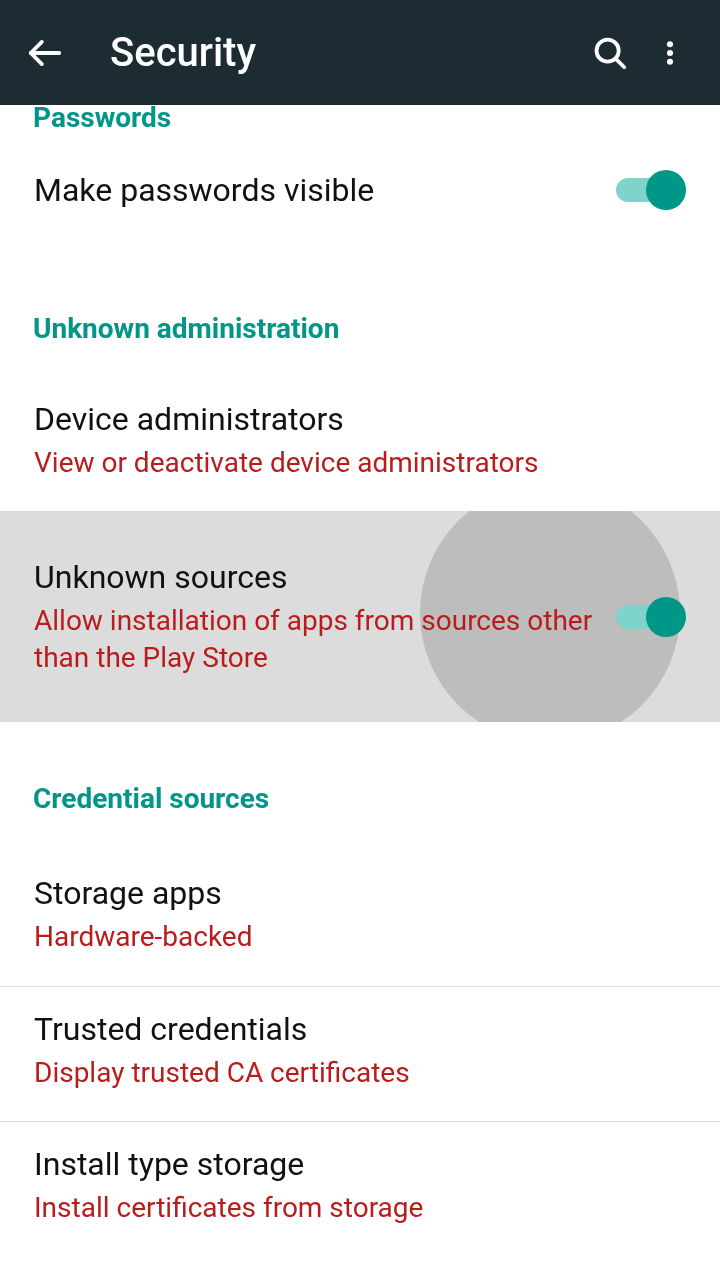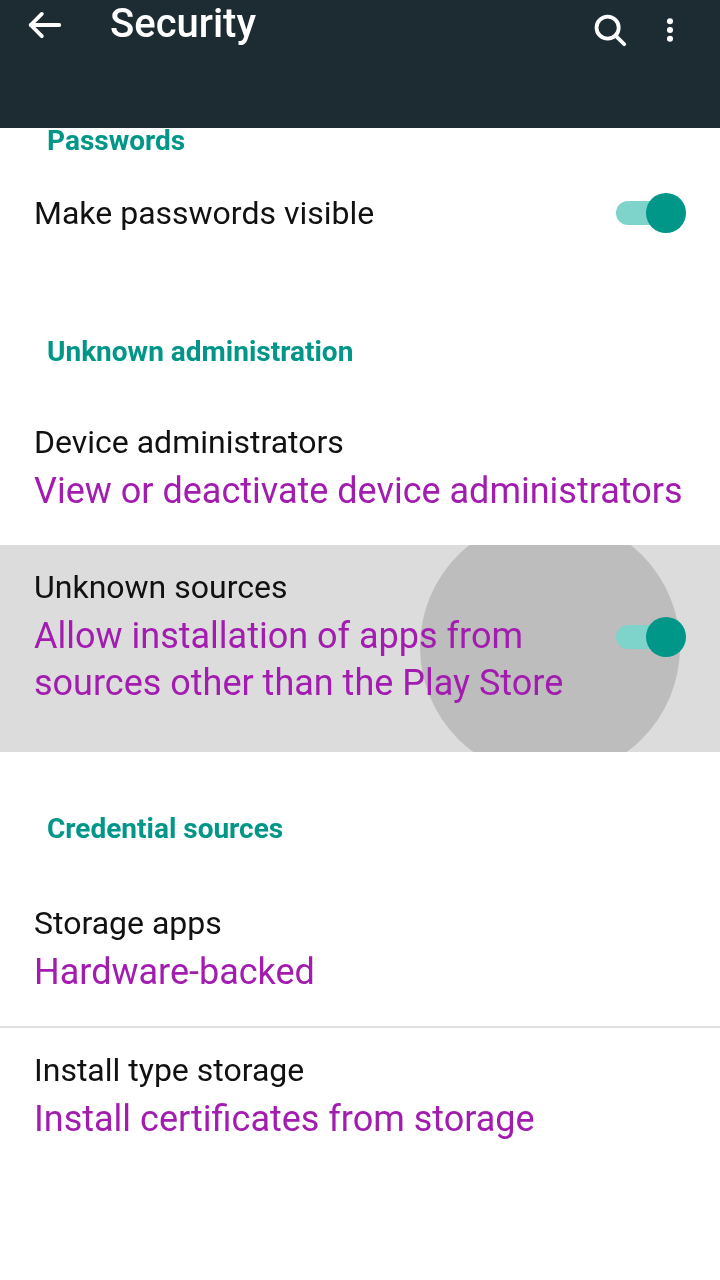--- a/index.html
+++ b/index.html
@@ -5,23 +5,23 @@
   * { margin: 0; padding: 0; box-sizing: border-box; }
   body {
     width: 720px;
     height: 1280px;
     font-family: Roboto, Arial, sans-serif;
     background: #ffffff;
     overflow: hidden;
   }
   .appbar {
     background: #1d2c33;
-    height: 128px;
-    display: flex;
-    align-items: flex-start;
+    height: 105px;
+    display: flex;
+    align-items: center;
     padding: 0 20px;
     color: #ffffff;
   }
   .back-btn {
     width: 50px;
     height: 50px;
     display: flex;
     align-items: center;
     justify-content: center;
     margin-right: 40px;
@@ -39,21 +39,21 @@
     justify-content: center;
   }
   .content {
     height: calc(100% - 128px);
     overflow: hidden;
   }
   .section-header {
     color: #009688;
     font-size: 28px;
     font-weight: 700;
-    padding: 0 47px;
+    padding: 0 33px;
   }
   .sh-passwords {
     padding-top: 0;
     margin-top: -4px;
     padding-bottom: 12px;
   }
   .sh-device-admin {
     padding-top: 72px;
     padding-bottom: 32px;
   }
@@ -69,22 +69,22 @@
   }
   .item-text {
     flex: 1;
   }
   .item-title {
     font-size: 32px;
     color: #111;
     line-height: 1.25;
   }
   .item-sub {
-    font-size: 36px;
-    color: #a21caf;
+    font-size: 28px;
+    color: #b91c1c;
     margin-top: 6px;
     line-height: 1.3;
   }
   .toggle {
     width: 70px;
     height: 40px;
     position: relative;
     margin-left: 20px;
   }
   .toggle-track {
@@ -102,21 +102,21 @@
     top: 0;
     width: 40px;
     height: 40px;
     background: #009688;
     border-radius: 50%;
   }
   .highlighted {
     background: #dcdcdc;
     position: relative;
     overflow: hidden;
-    padding-top: 22px;
+    padding-top: 46px;
     padding-bottom: 46px;
   }
   .ripple {
     position: absolute;
     width: 260px;
     height: 260px;
     background: #bdbdbd;
     border-radius: 50%;
     right: 40px;
     top: -28px;
@@ -201,20 +201,26 @@
 
   <div class="item item-nodiv">
     <div class="item-text">
       <div class="item-title">Storage apps</div>
       <div class="item-sub">Hardware-backed</div>
     </div>
   </div>
 
   <div class="divider"></div>
 
+  <div class="item item-nodiv">
+    <div class="item-text">
+      <div class="item-title">Trusted credentials</div>
+      <div class="item-sub">Display trusted CA certificates</div>
+    </div>
+  </div>
 
   <div class="divider"></div>
 
   <div class="item item-nodiv">
     <div class="item-text">
       <div class="item-title">Install type storage</div>
       <div class="item-sub">Install certificates from storage</div>
     </div>
   </div>
 

